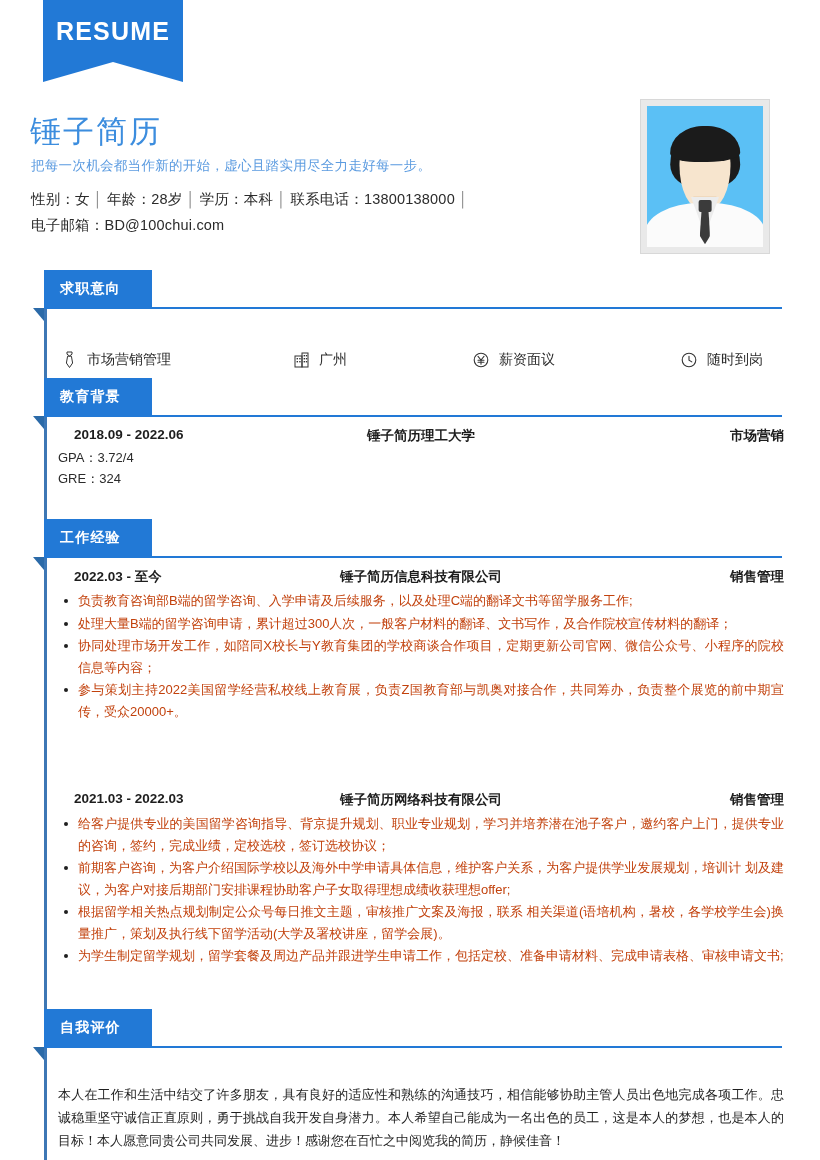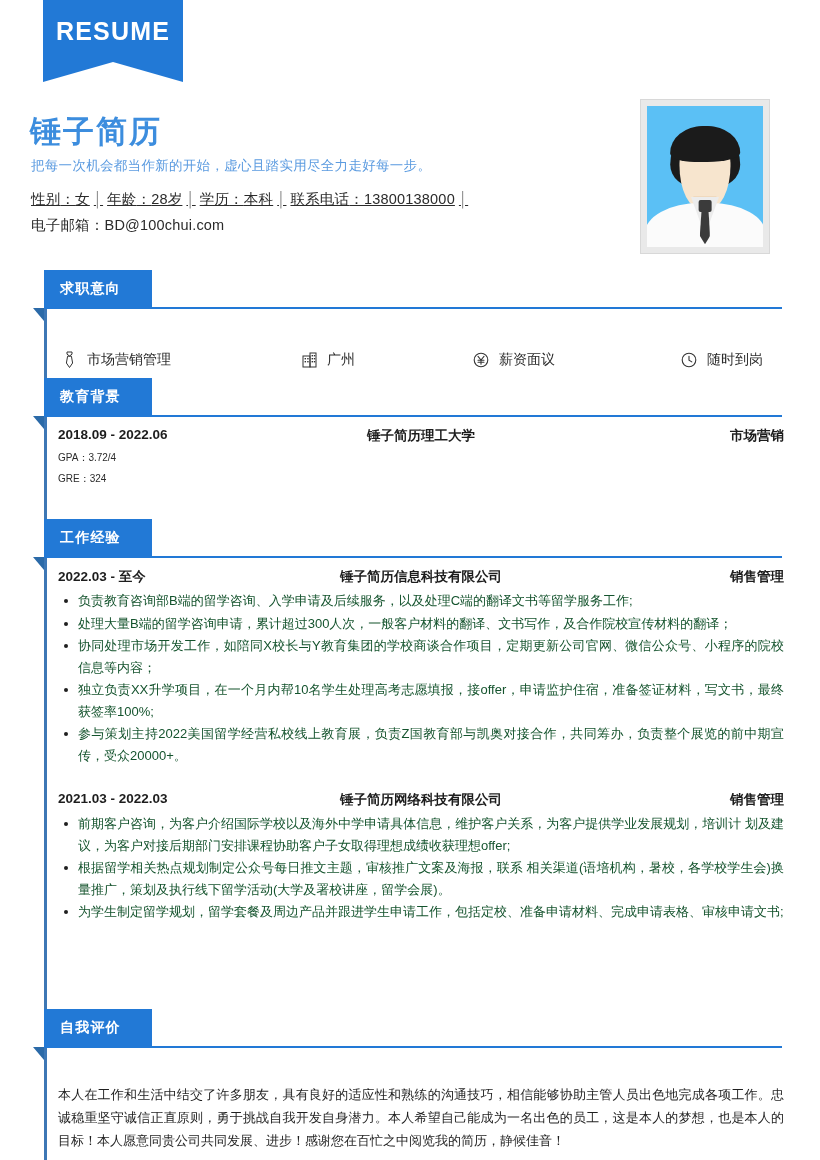--- a/index.html
+++ b/index.html
@@ -36,31 +36,31 @@
 
   
   .spine{
     position:absolute;left:44px;top:296px;width:3px;height:864px;
     background:#3d77b5;
   }
 
   
   .name{
     position:absolute;left:30px;top:116px;
-    font-size:31px;color:#3c8dde;font-weight:bold;letter-spacing:2px;
+    font-size:31px;color:#3c8dde;font-weight:normal;letter-spacing:2px;
     line-height:1;
   }
   .motto{
     position:absolute;left:31px;top:157px;
     font-size:13.5px;color:#5b9be0;letter-spacing:.3px;
   }
   .info-line{
     position:absolute;left:31px;font-size:14.5px;color:#2b2b2b;letter-spacing:.2px;
   }
-  .info-1{top:190px;text-decoration:underline;}
+  .info-1{top:190px;}
   .info-2{top:216px;}
   .sep{color:#8a8a8a;padding:0 4px;}
 
   
   .photo{
     position:absolute;left:640px;top:99px;width:130px;height:155px;
     background:#e9e9e9;border:1px solid #d8d8d8;
     box-sizing:border-box;padding:6px;
   }
   .photo-inner{
@@ -157,38 +157,38 @@
     position:absolute;left:60px;top:322px;width:730px;height:28px;
     display:flex;align-items:center;
   }
   .intent-item{display:flex;align-items:center;margin-top:48px;}
   .intent-item .ico{
     width:18px;height:18px;margin-right:9px;display:inline-flex;
     align-items:center;justify-content:center;flex:0 0 auto;
   }
   .intent-item .txt{font-size:14px;color:#2b2b2b;white-space:nowrap;}
   .i1{position:absolute;left:0;}
-  .i2{position:absolute;left:240px;}
+  .i2{position:absolute;left:232px;}
   .i3{position:absolute;left:412px;}
   .i4{position:absolute;left:620px;}
 
   
   .entry{position:absolute;left:58px;width:726px;}
   .entry-head{
     position:relative;height:20px;font-size:13.5px;font-weight:bold;color:#1d1d1d;
   }
-  .eh-left{position:absolute;left:0;top:0;}
+  .eh-left{position:absolute;left:16px;top:0;}
   .eh-mid{position:absolute;left:50%;top:0;transform:translateX(-50%);}
   .eh-right{position:absolute;right:0;top:0;}
-  .sub{font-size:10px;color:#2b2b2b;line-height:21px;}
+  .sub{font-size:13px;color:#2b2b2b;line-height:21px;}
 
   ul.bullets{margin:2px 0 0 0;padding:0;list-style:none;}
   ul.bullets li{
     position:relative;padding-left:20px;margin-bottom:1px;
-    font-size:13px;line-height:21.5px;color:#14532d;
+    font-size:13px;line-height:21.5px;color:#c2410c;
     text-align:justify;
   }
   ul.bullets li:before{
     content:"";position:absolute;left:6px;top:9px;
     width:4px;height:4px;border-radius:50%;background:#1f1f1f;
   }
   .para{
     font-size:13px;line-height:23px;color:#1f1f1f;text-align:justify;
   }
   :root{
@@ -326,32 +326,32 @@
   <div class="entry" style="top:568px;">
     <div class="entry-head">
       <span class="eh-left">2022.03 - 至今</span>
       <span class="eh-mid">锤子简历信息科技有限公司</span>
       <span class="eh-right">销售管理</span>
     </div>
     <ul class="bullets">
       <li>负责教育咨询部B端的留学咨询、入学申请及后续服务，以及处理C端的翻译文书等留学服务工作;</li>
       <li>处理大量B端的留学咨询申请，累计超过300人次，一般客户材料的翻译、文书写作，及合作院校宣传材料的翻译；</li>
       <li>协同处理市场开发工作，如陪同X校长与Y教育集团的学校商谈合作项目，定期更新公司官网、微信公众号、小程序的院校信息等内容；</li>
-      <li>独立负责XX升学项目，在一个月内帮10名学生处理高考志愿填报，接offer，申请监护住宿，准备签证材料，写文书，最终获签率100%;</li>
       <li>参与策划主持2022美国留学经营私校线上教育展，负责Z国教育部与凯奥对接合作，共同筹办，负责整个展览的前中期宣传，受众20000+。</li>
     </ul>
   </div>
 
   <div class="entry" style="top:791px;">
     <div class="entry-head">
       <span class="eh-left">2021.03 - 2022.03</span>
       <span class="eh-mid">锤子简历网络科技有限公司</span>
       <span class="eh-right">销售管理</span>
     </div>
     <ul class="bullets">
+      <li>给客户提供专业的美国留学咨询指导、背京提升规划、职业专业规划，学习并培养潜在池子客户，邀约客户上门，提供专业的咨询，签约，完成业绩，定校选校，签订选校协议；</li>
       <li>前期客户咨询，为客户介绍国际学校以及海外中学申请具体信息，维护客户关系，为客户提供学业发展规划，培训计 划及建议，为客户对接后期部门安排课程协助客户子女取得理想成绩收获理想offer;</li>
       <li>根据留学相关热点规划制定公众号每日推文主题，审核推广文案及海报，联系 相关渠道(语培机构，暑校，各学校学生会)换量推广，策划及执行线下留学活动(大学及署校讲座，留学会展)。</li>
       <li>为学生制定留学规划，留学套餐及周边产品并跟进学生申请工作，包括定校、准备申请材料、完成申请表格、审核申请文书;</li>
     </ul>
   </div>
 
   <div class="section" style="top:1009px;">
     <div class="tab">
       <span class="tab-label">自我评价</span>
       <span class="tab-notch"></span>

